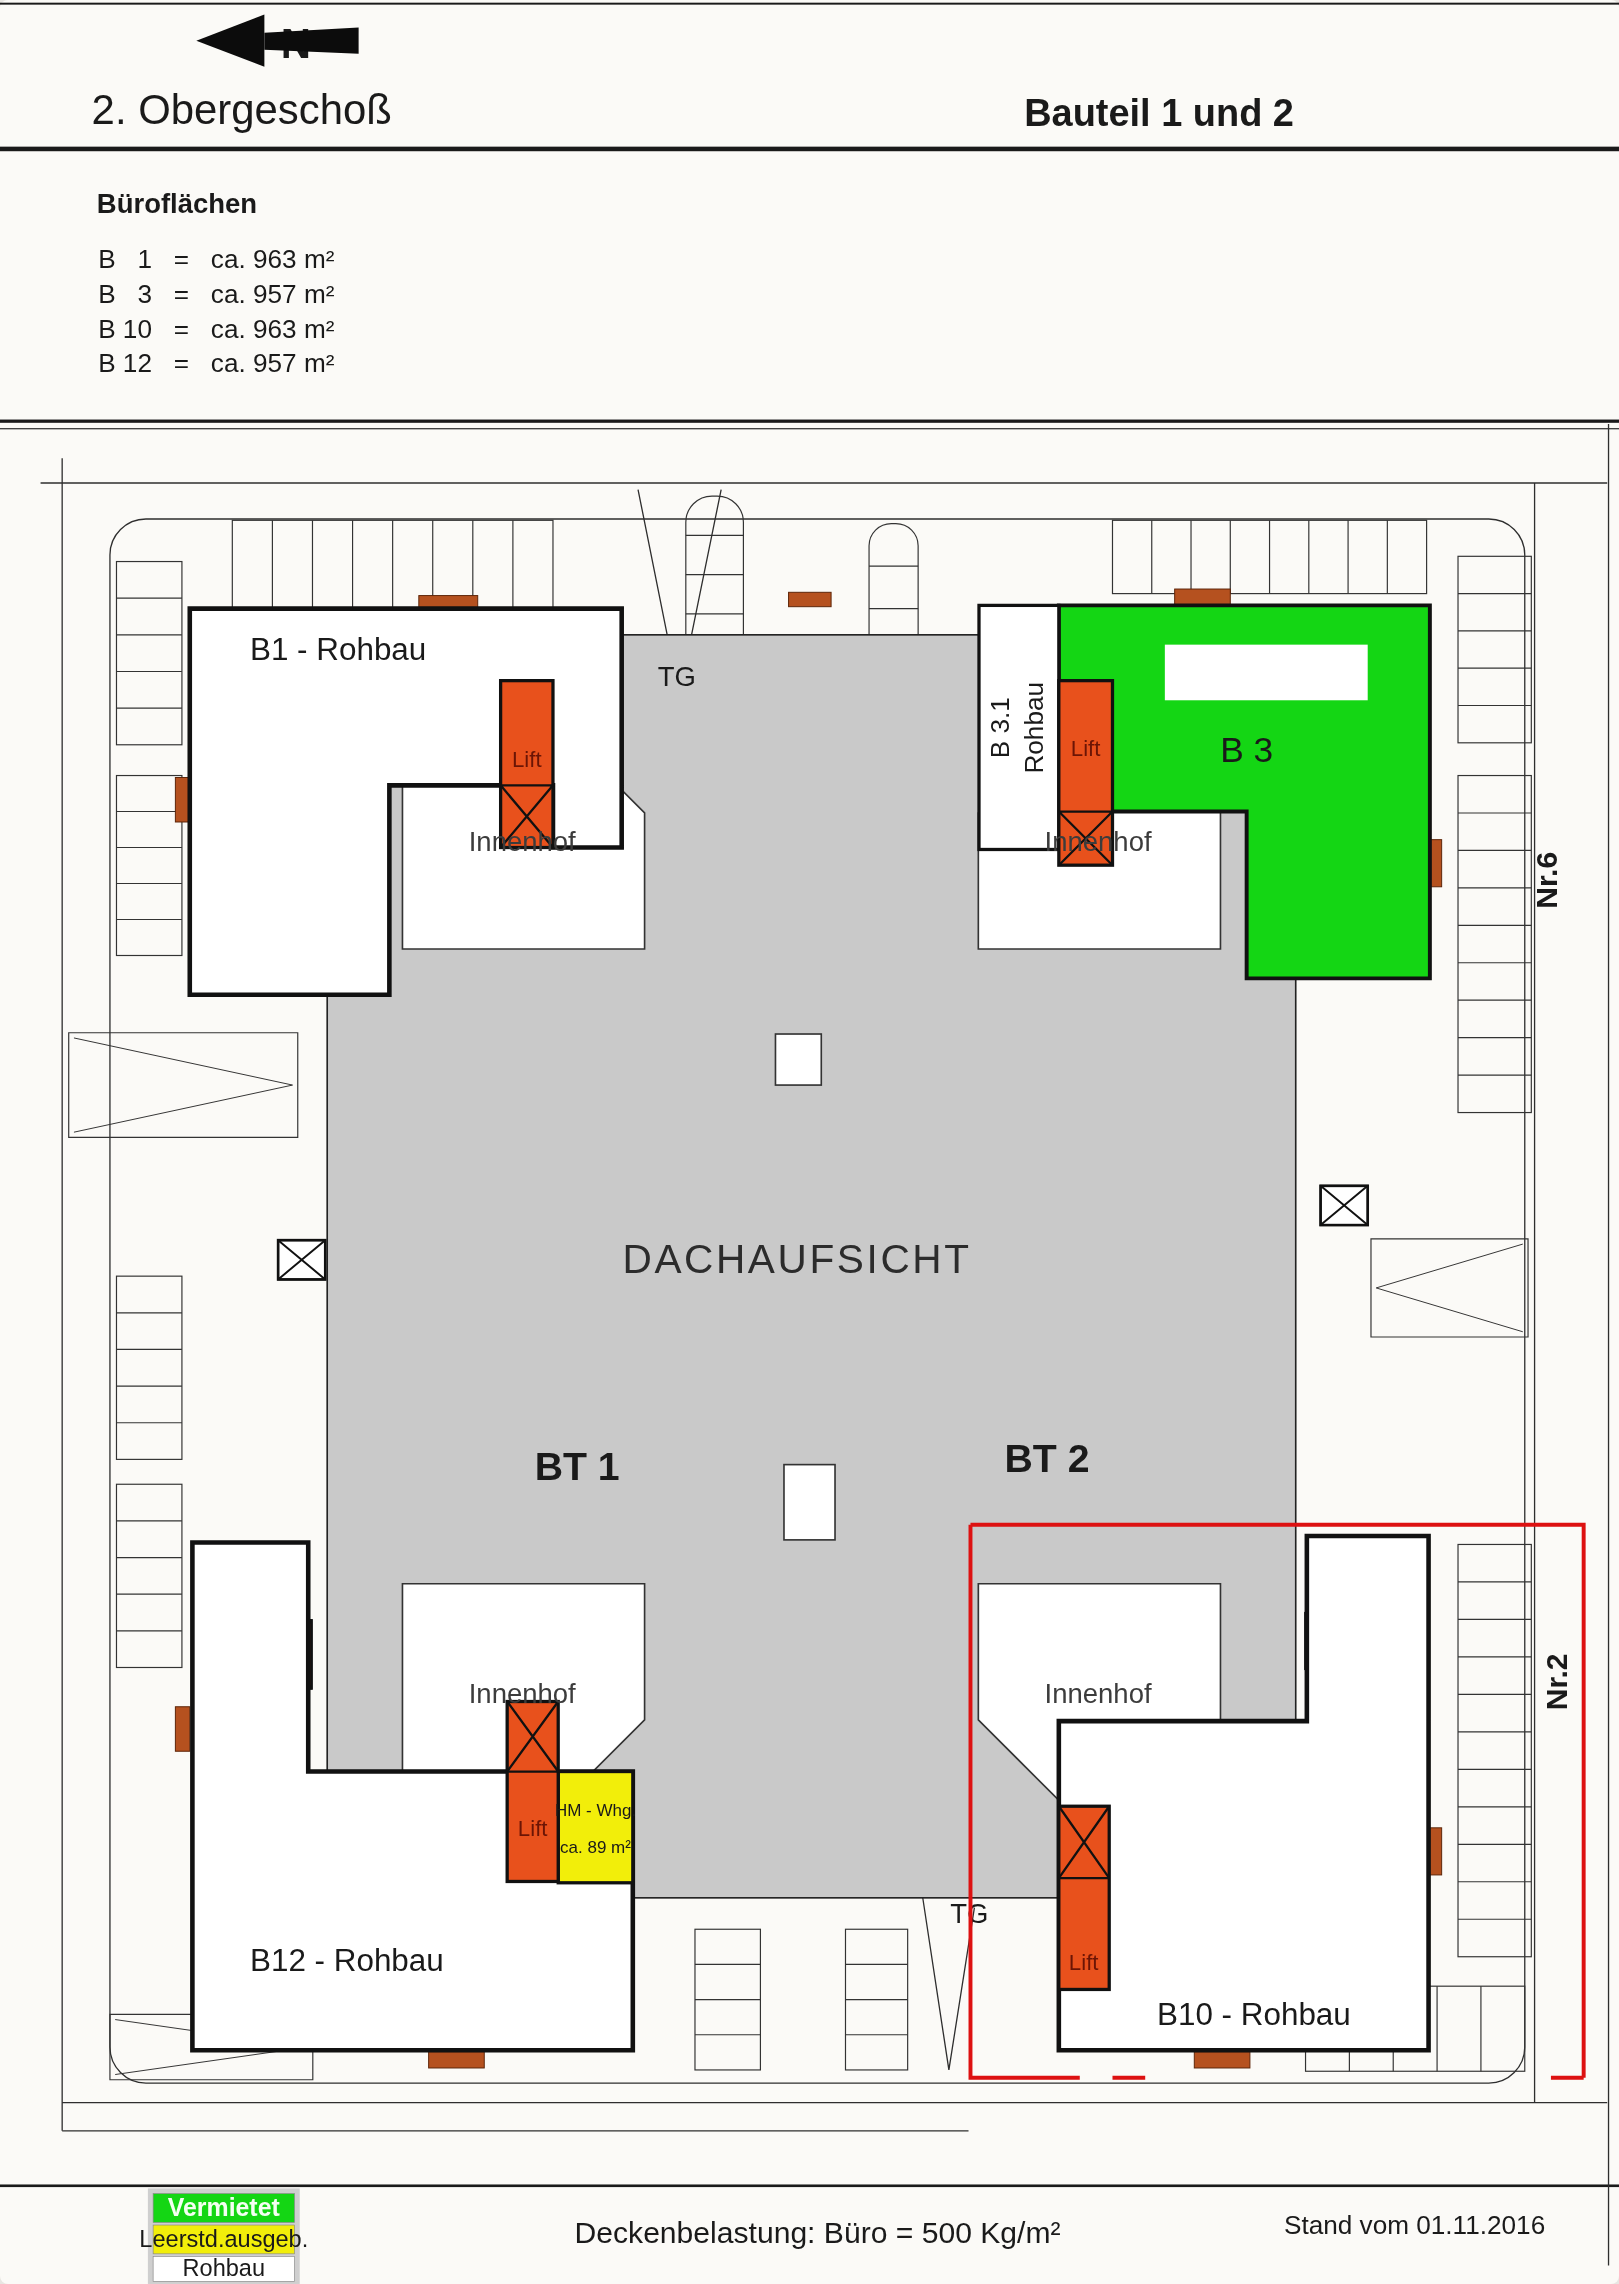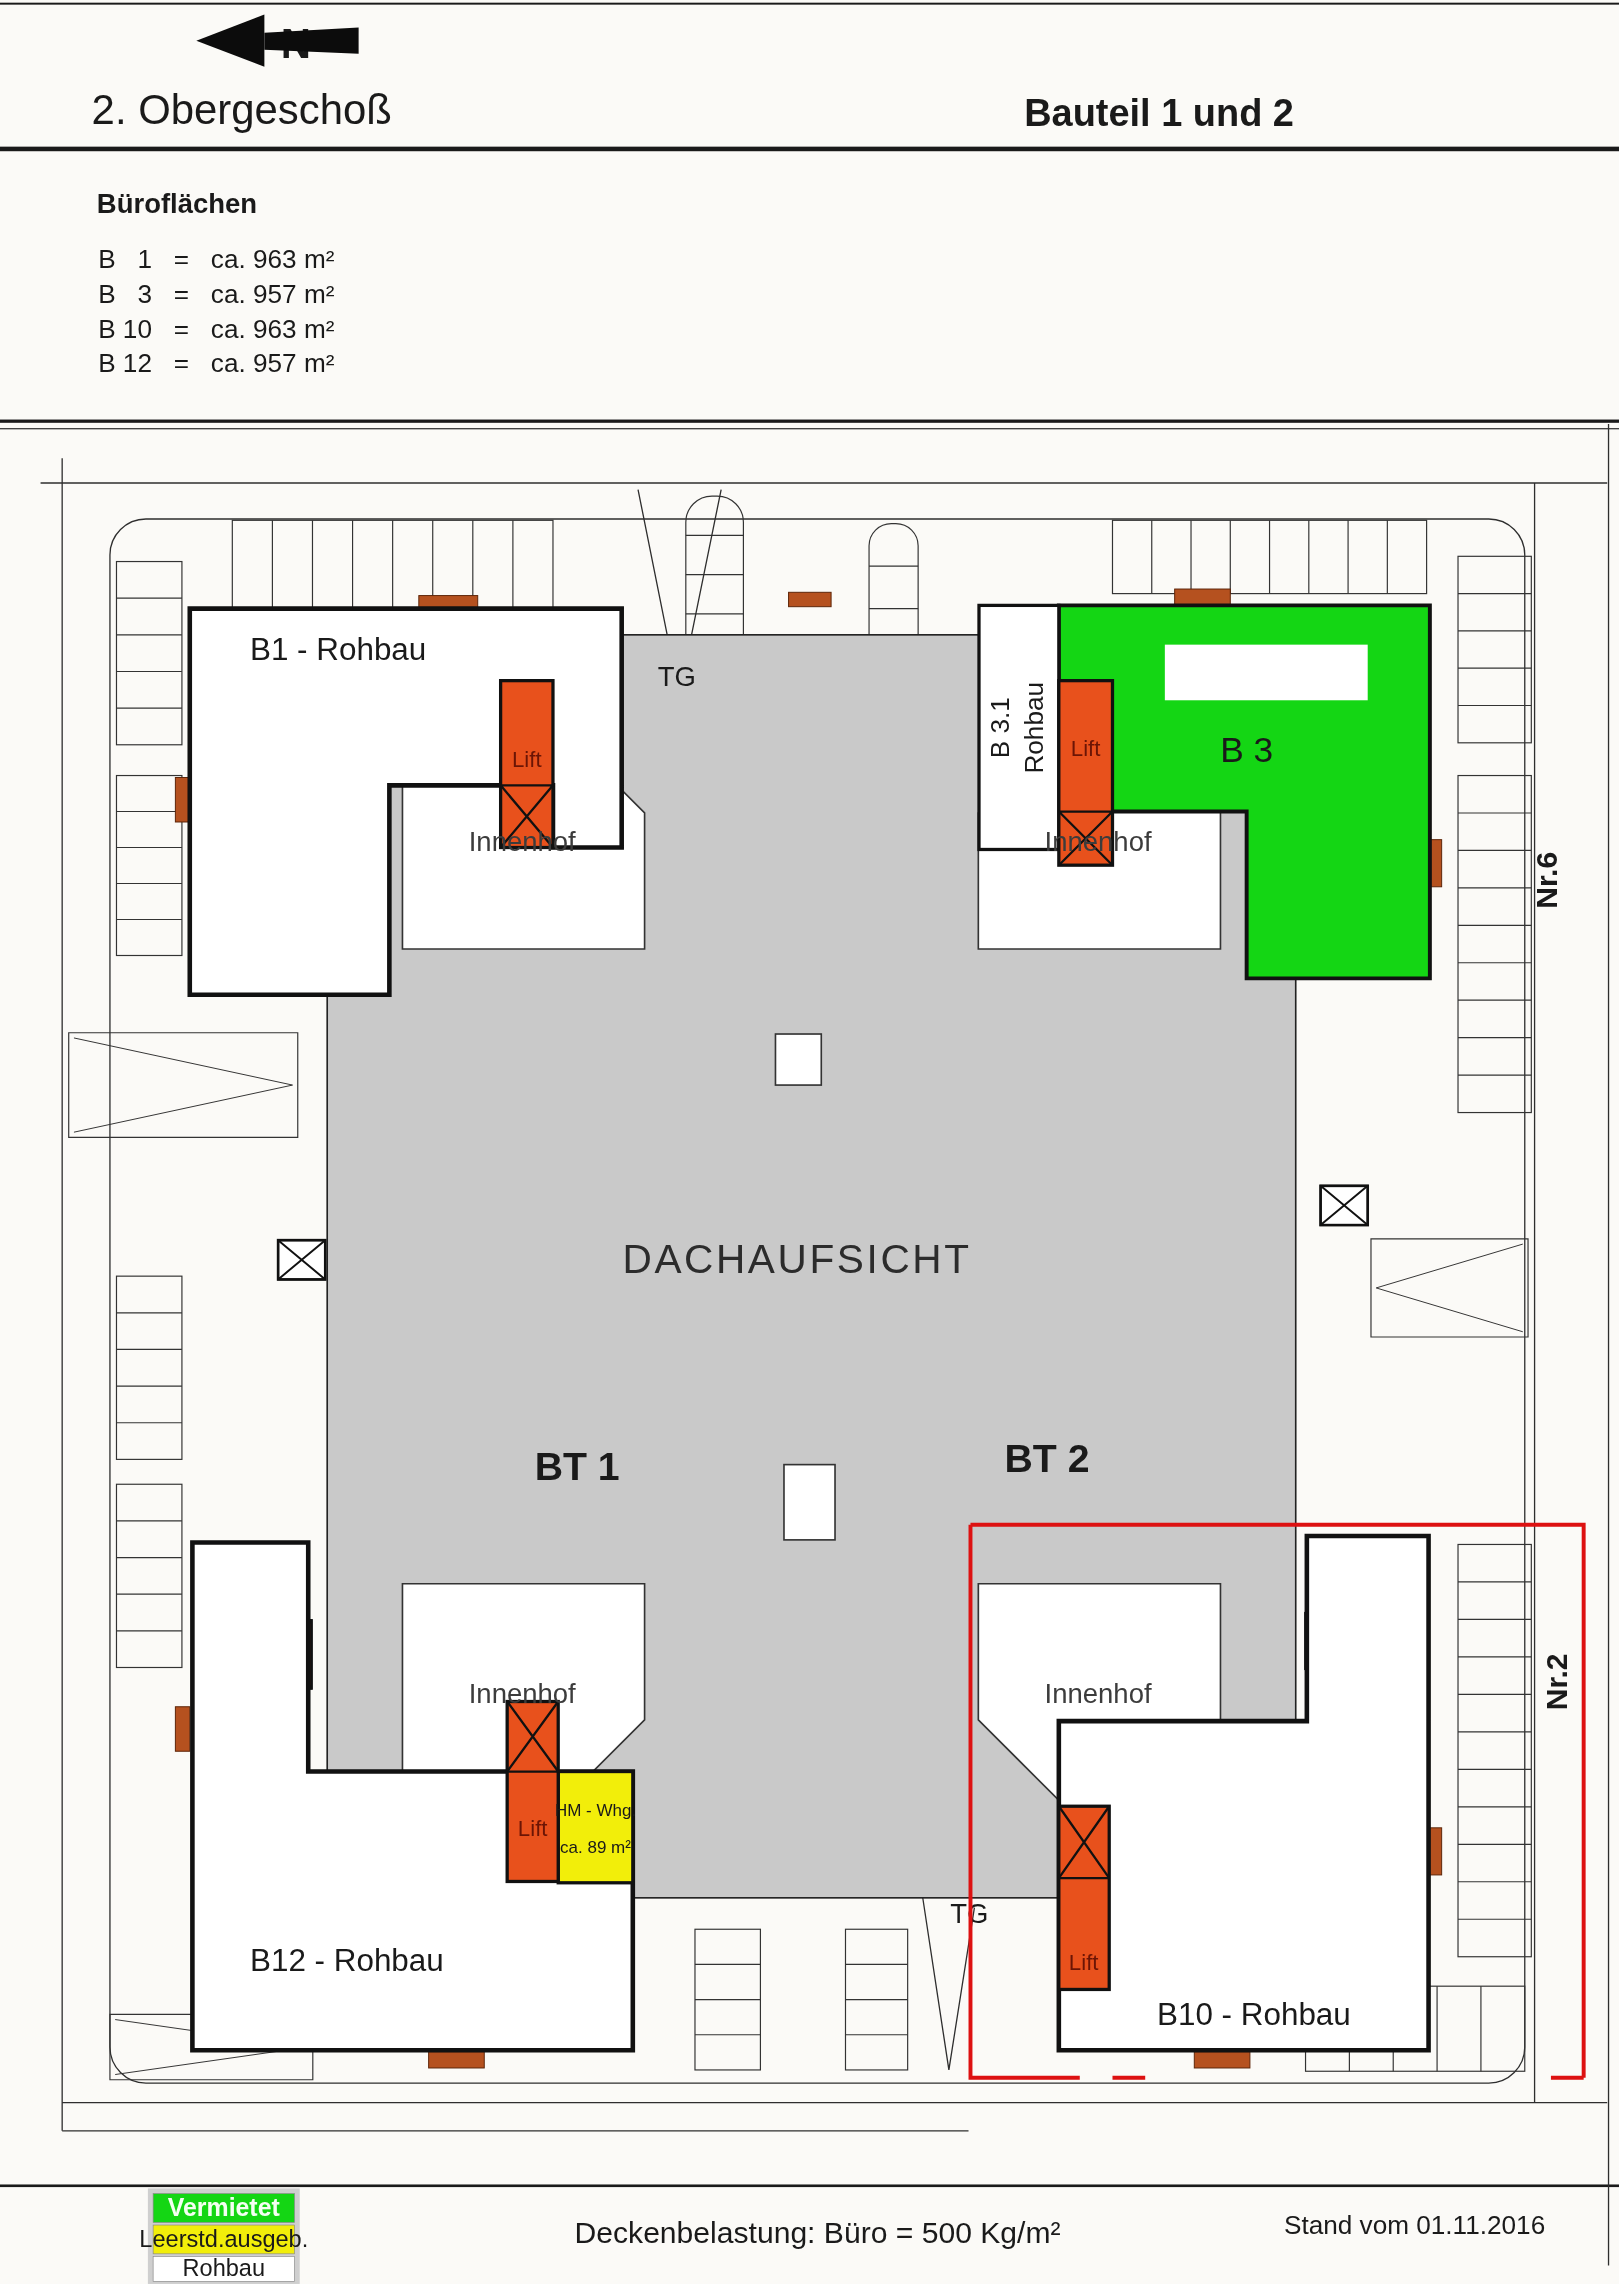--- a/index.html
+++ b/index.html
@@ -1,17 +1,17 @@
 <!DOCTYPE html>
 <html style="font-size:10.5px"><head>
 <meta charset="utf-8">
 <style>
   html,body{margin:0;padding:0;background:#e8e6e2;}
   .page{position:relative;width:1619px;height:2284px;background:#fbfaf7;margin:0 auto;
-        font-family:"Liberation Sans", sans-serif;}
+        font-family:"Liberation Sans", sans-serif;border-radius:8px;}
   svg{position:absolute;inset:0;}
   svg text{white-space:pre;fill:#1a1a1a;}
   .t-title{font-size:64px;}
   .t-sub{font-size:58px;font-weight:700;}
   .t-legtitle{font-size:42px;font-weight:700;}
   .t-legrow{font-size:40px;}
   .t-wing{font-size:48px;}
   .t-b3{font-size:54px;}
   .t-b31{font-size:40px;}
   .t-roof{font-size:62px;letter-spacing:4px;fill:#2c2c2c;}

